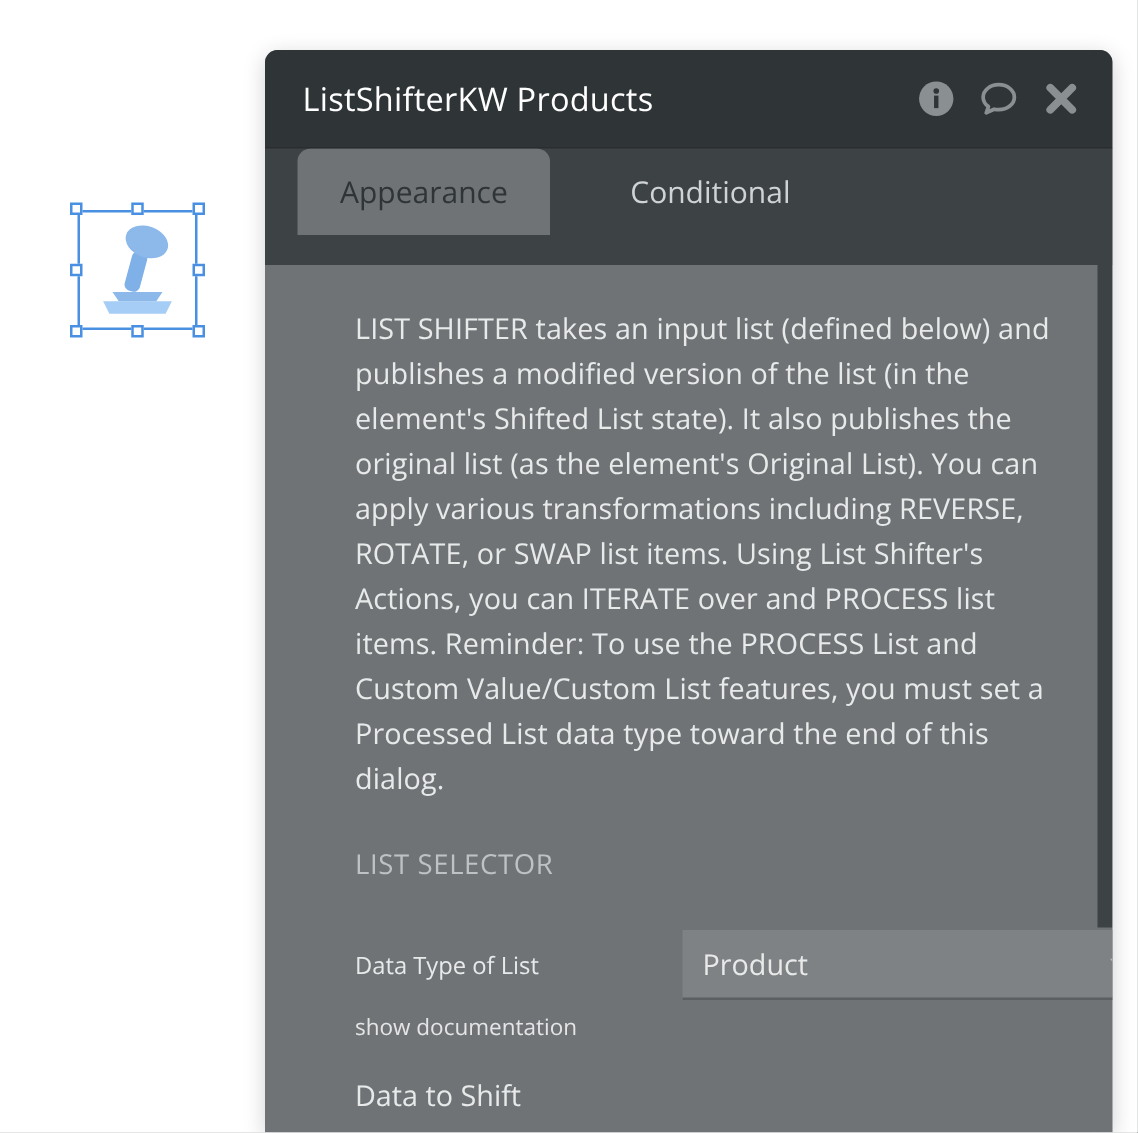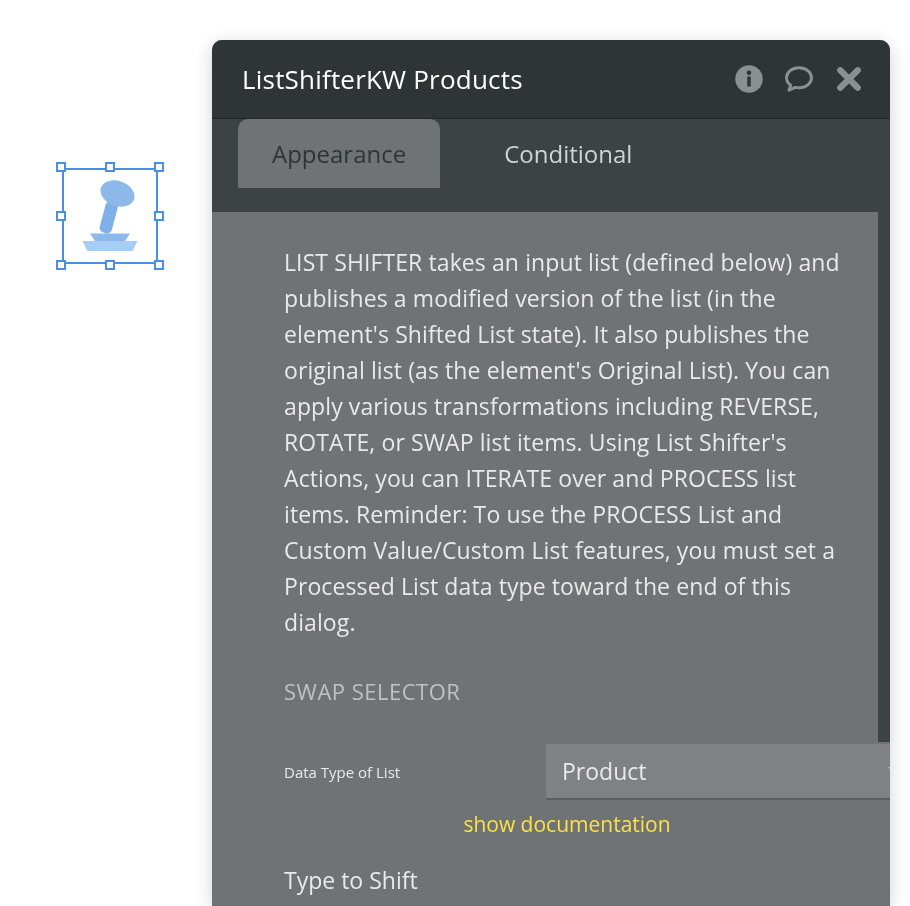--- a/index.html
+++ b/index.html
@@ -155,21 +155,21 @@
     letter-spacing: 0.5px;
   }
   .row {
     display: flex;
     align-items: center;
     margin-top: 38px;
   }
   .row .lbl {
     flex: 0 0 262px;
     color: #e8eaea;
-    font-size: 15px;
+    font-size: 19px;
   }
   .row .ctrl {
     flex: 1;
   }
   .select-ctrl, .expr-ctrl {
     width: 372px;
     height: 56px;
     background: #7f8284;
     border: none;
     border-bottom: 2px solid #5c5f61;
@@ -184,23 +184,23 @@
   }
   .select-ctrl .caret {
     margin-left: auto;
     width: 0; height: 0;
     border-left: 7px solid transparent;
     border-right: 7px solid transparent;
     border-top: 9px solid #b7bbbc;
   }
   .expr-ctrl span { color: #6fa9ef; }
   .doc-link {
-    text-align: center;
-    color: #fde047;
-    font-size: 21px;
+    text-align: left;
+    color: #e5e5e5;
+    font-size: 18px;
     margin-top: 10px;
     cursor: pointer;
   }
   .row-wrap { display: flex; flex-direction: column; }
   .row2 {
     display: flex;
     align-items: center;
     margin-top: 26px;
   }
   .row2 .lbl {
@@ -265,38 +265,38 @@
     <div class="tabs-bar">
       <div class="tab active">Appearance</div>
       <div class="tab">Conditional</div>
     </div>
 
     <div class="panel-body">
       <div class="scroll-hint"></div>
 
       <div class="desc">LIST SHIFTER takes an input list (defined below) and publishes a modified version of the list (in the element's Shifted List state). It also publishes the original list (as the element's Original List). You can apply various transformations including REVERSE, ROTATE, or SWAP list items. Using List Shifter's Actions, you can ITERATE over and PROCESS list items. Reminder: To use the PROCESS List and Custom Value/Custom List features, you must set a Processed List data type toward the end of this dialog.</div>
 
-      <div class="section-label">SWAP SELECTOR</div>
+      <div class="section-label">LIST SELECTOR</div>
 
       <div class="row-wrap">
         <div class="row">
           <div class="lbl">Data Type of List</div>
           <div class="ctrl">
             <div class="select-ctrl">
               <span>Product</span>
               <div class="caret"></div>
             </div>
           </div>
         </div>
         <div class="doc-link">show documentation</div>
       </div>
 
       <div class="row-wrap">
         <div class="row2">
-          <div class="lbl">Type to Shift</div>
+          <div class="lbl">Data to Shift</div>
         </div>
         <div class="doc-link">show documentation</div>
       </div>
 
     </div>
   </div>
 
 </div>
 
 </body></html>

